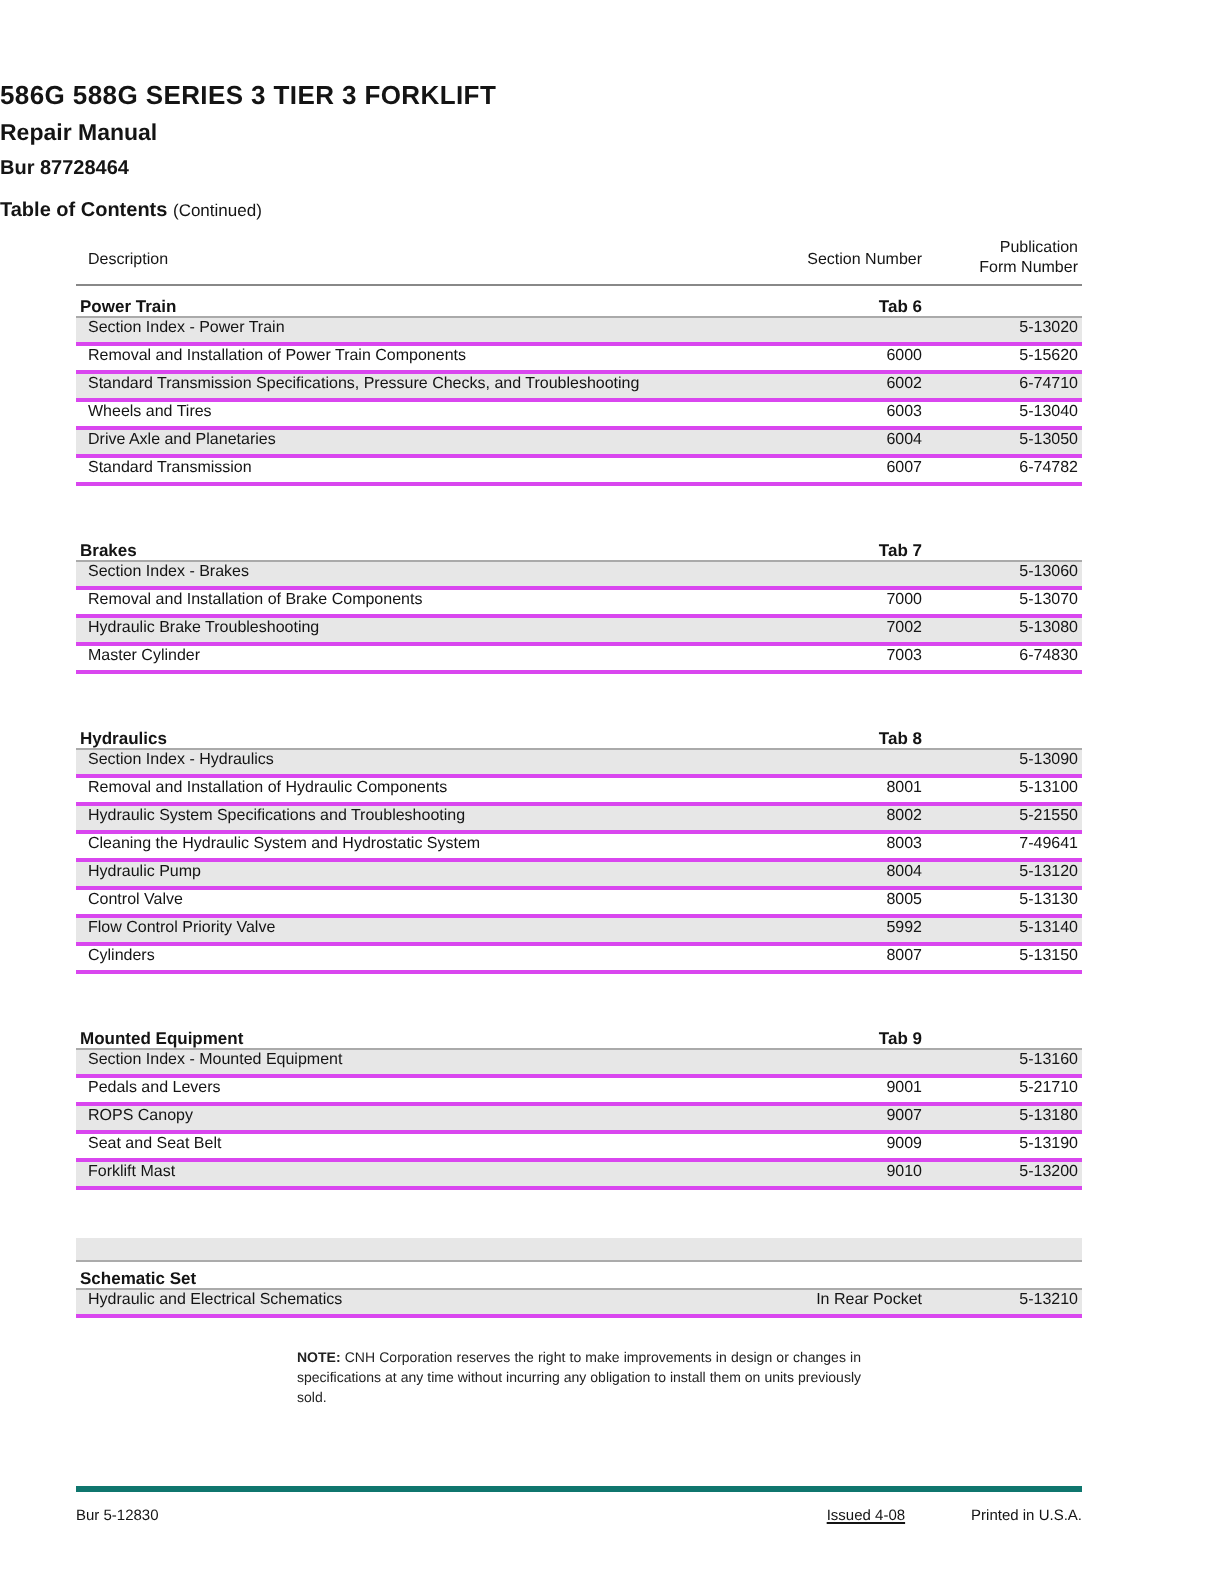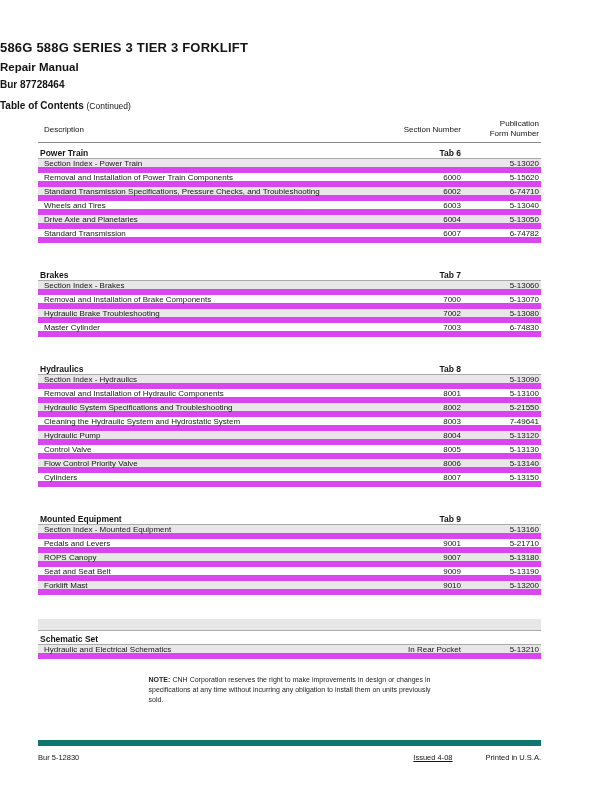--- a/index.html
+++ b/index.html
@@ -30,37 +30,37 @@
   .pub-line    { display:block; }
 
   .section { margin-top:24px; }
   #sections .section:first-child { margin-top:2px; }
 
   .section-header { display:flex; align-items:flex-end; height:14px; border-bottom:1px solid #aaa; font-weight:bold; font-size:8.5px; }
   .sh-title { flex:1; padding-left:2px; }
   .sh-tab   { width:70px; text-align:right; }
   .sh-pub   { width:80px; }
 
-  .row { display:flex; align-items:center; height:14px; border-bottom:6px solid #d946ef; font-size:8px; }
+  .row { display:flex; height:14px; border-bottom:2px solid #d946ef; font-size:8px; }
   .row.shaded { background:#e7e7e7; }
   .cell-desc    { flex:1; padding-left:6px; white-space:nowrap; overflow:hidden; }
   .cell-section { width:70px; text-align:right; white-space:nowrap; }
   .cell-pub     { width:80px; text-align:right; padding-right:2px; white-space:nowrap; }
 
   .spacer-band { height:12px; background:#e7e7e7; border-bottom:1px solid #ababab; }
 
   
   .note { width:282px; margin:16px auto 0; font-size:7px; line-height:10px; text-align:justify; color:#222; }
   .note-label { font-weight:bold; }
 
   
   .footer {
     position:absolute; left:38px; right:71px; bottom:30px;
     display:flex; align-items:baseline;
-    border-top:6px solid #0f766e; padding-top:7px;
+    border-top:3px solid #0f766e; padding-top:7px;
     font-size:7.5px;
   }
   .footer-left   { flex:1; }
   .footer-issued { margin-right:33px;text-decoration:underline; }
 </style>
 </head>
 <body>
 
 <div class="page">
 
@@ -181,21 +181,21 @@
             <span class="cell-section">8004</span>
             <span class="cell-pub">5-13120</span>
           </div>
           <div class="row">
             <span class="cell-desc">Control Valve</span>
             <span class="cell-section">8005</span>
             <span class="cell-pub">5-13130</span>
           </div>
           <div class="row shaded">
             <span class="cell-desc">Flow Control Priority Valve</span>
-            <span class="cell-section">8006</span>
+            <span class="cell-section">5992</span>
             <span class="cell-pub">5-13140</span>
           </div>
           <div class="row">
             <span class="cell-desc">Cylinders</span>
             <span class="cell-section">8007</span>
             <span class="cell-pub">5-13150</span>
           </div>
         </div>
         <div class="section">
           <div class="section-header">

